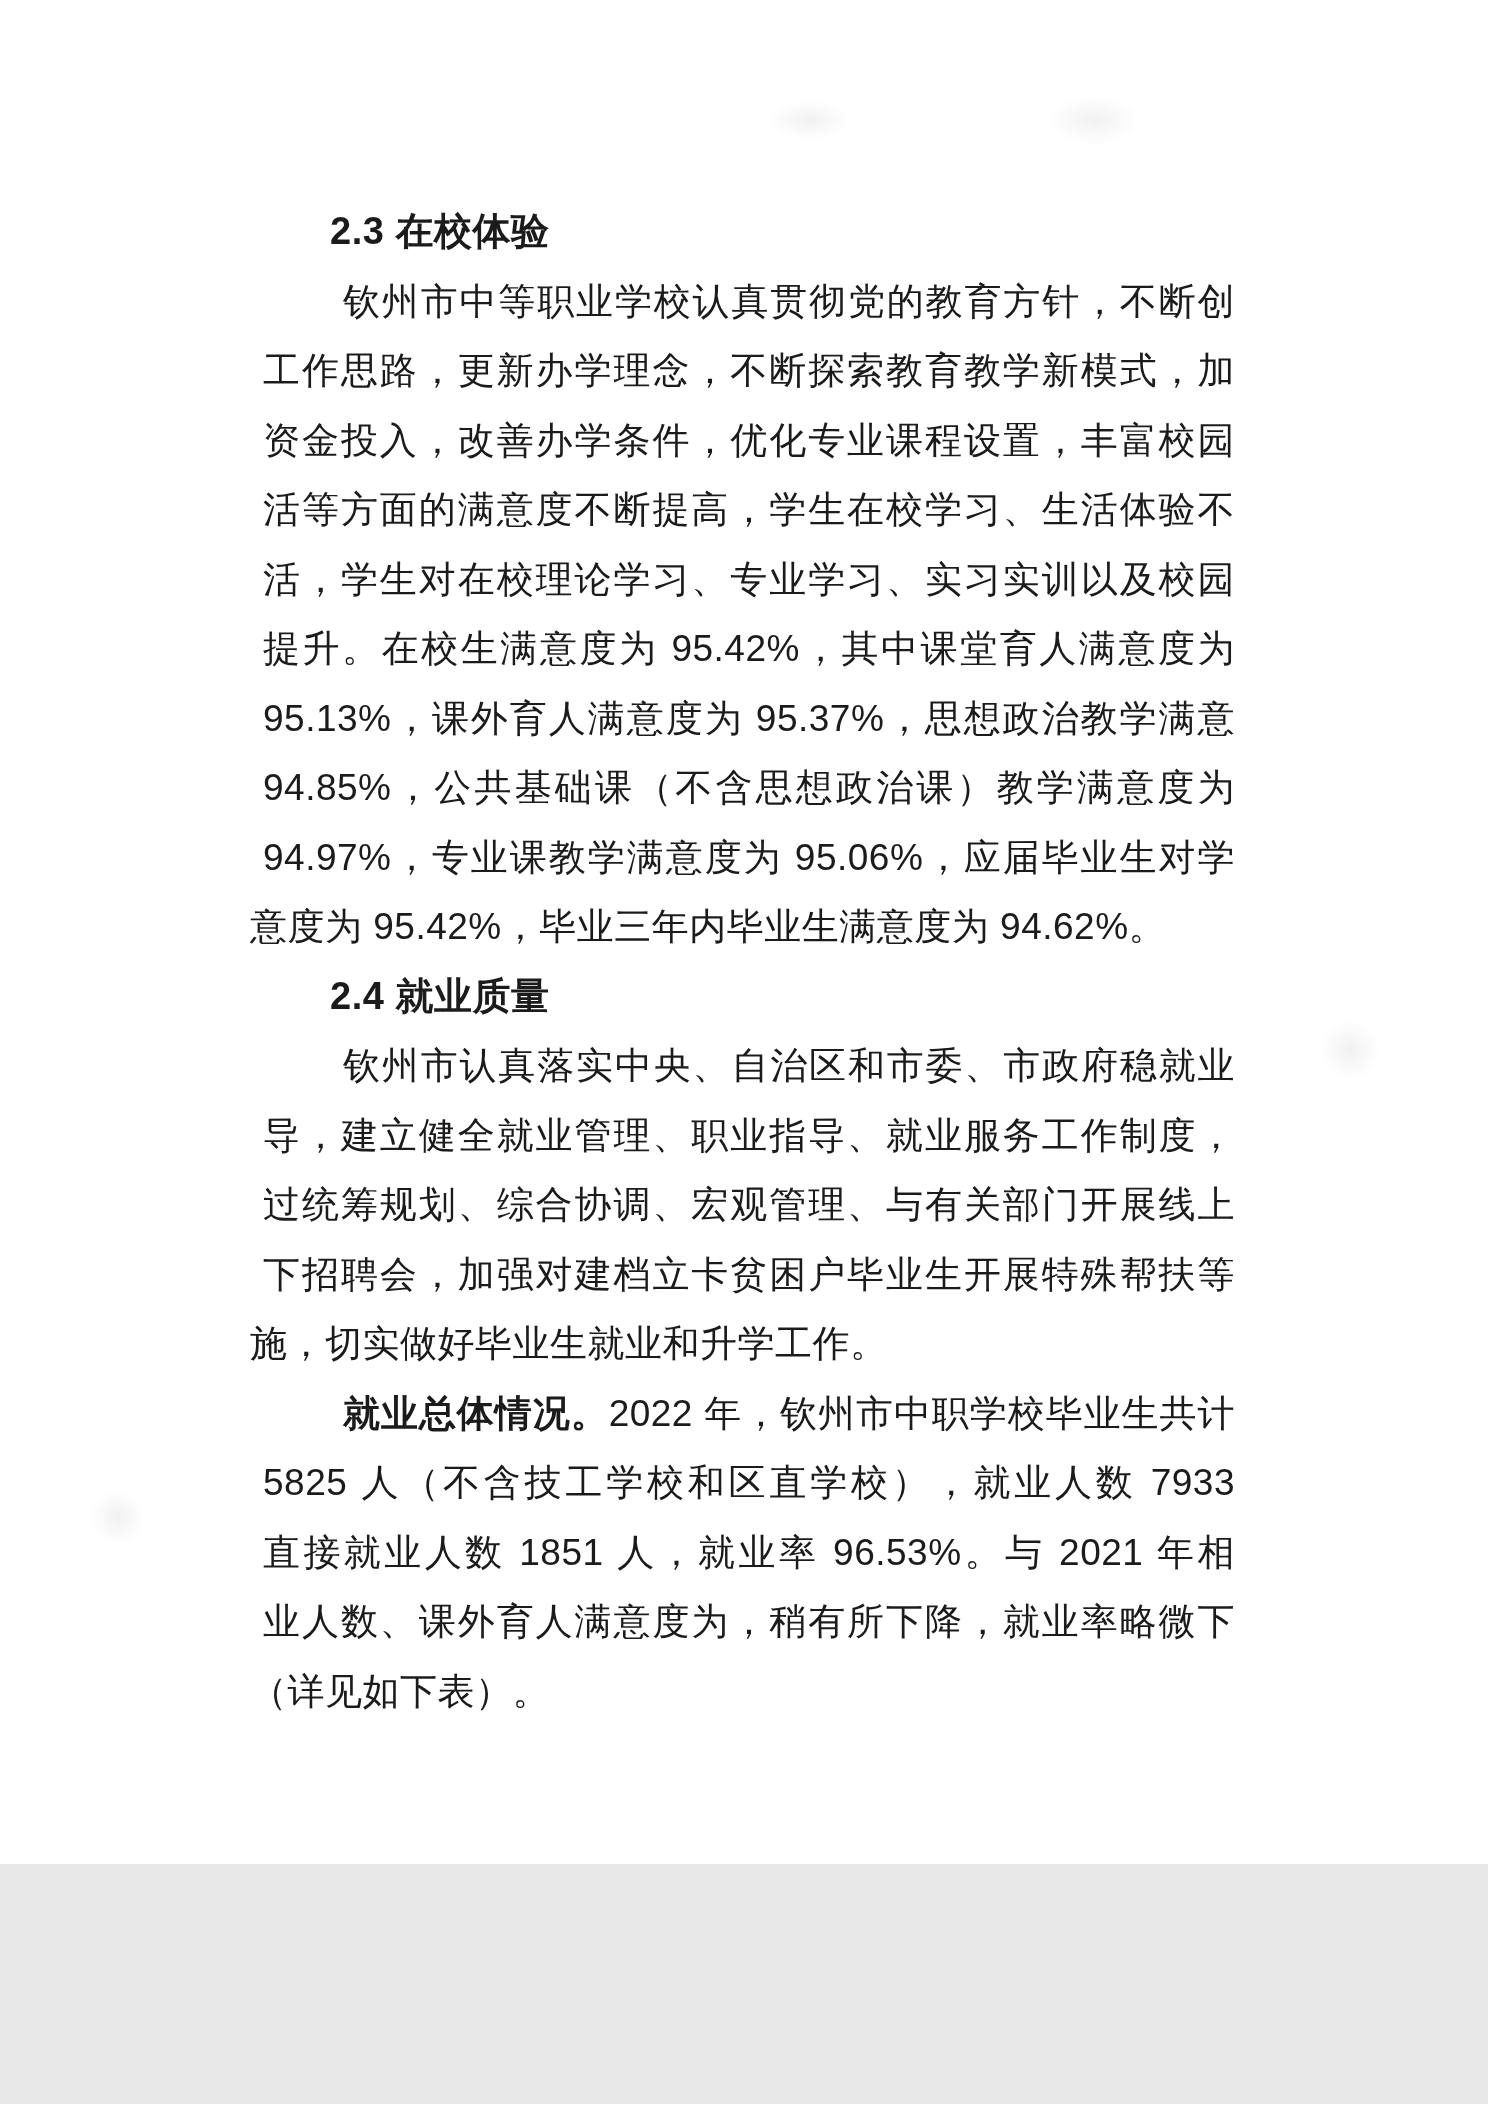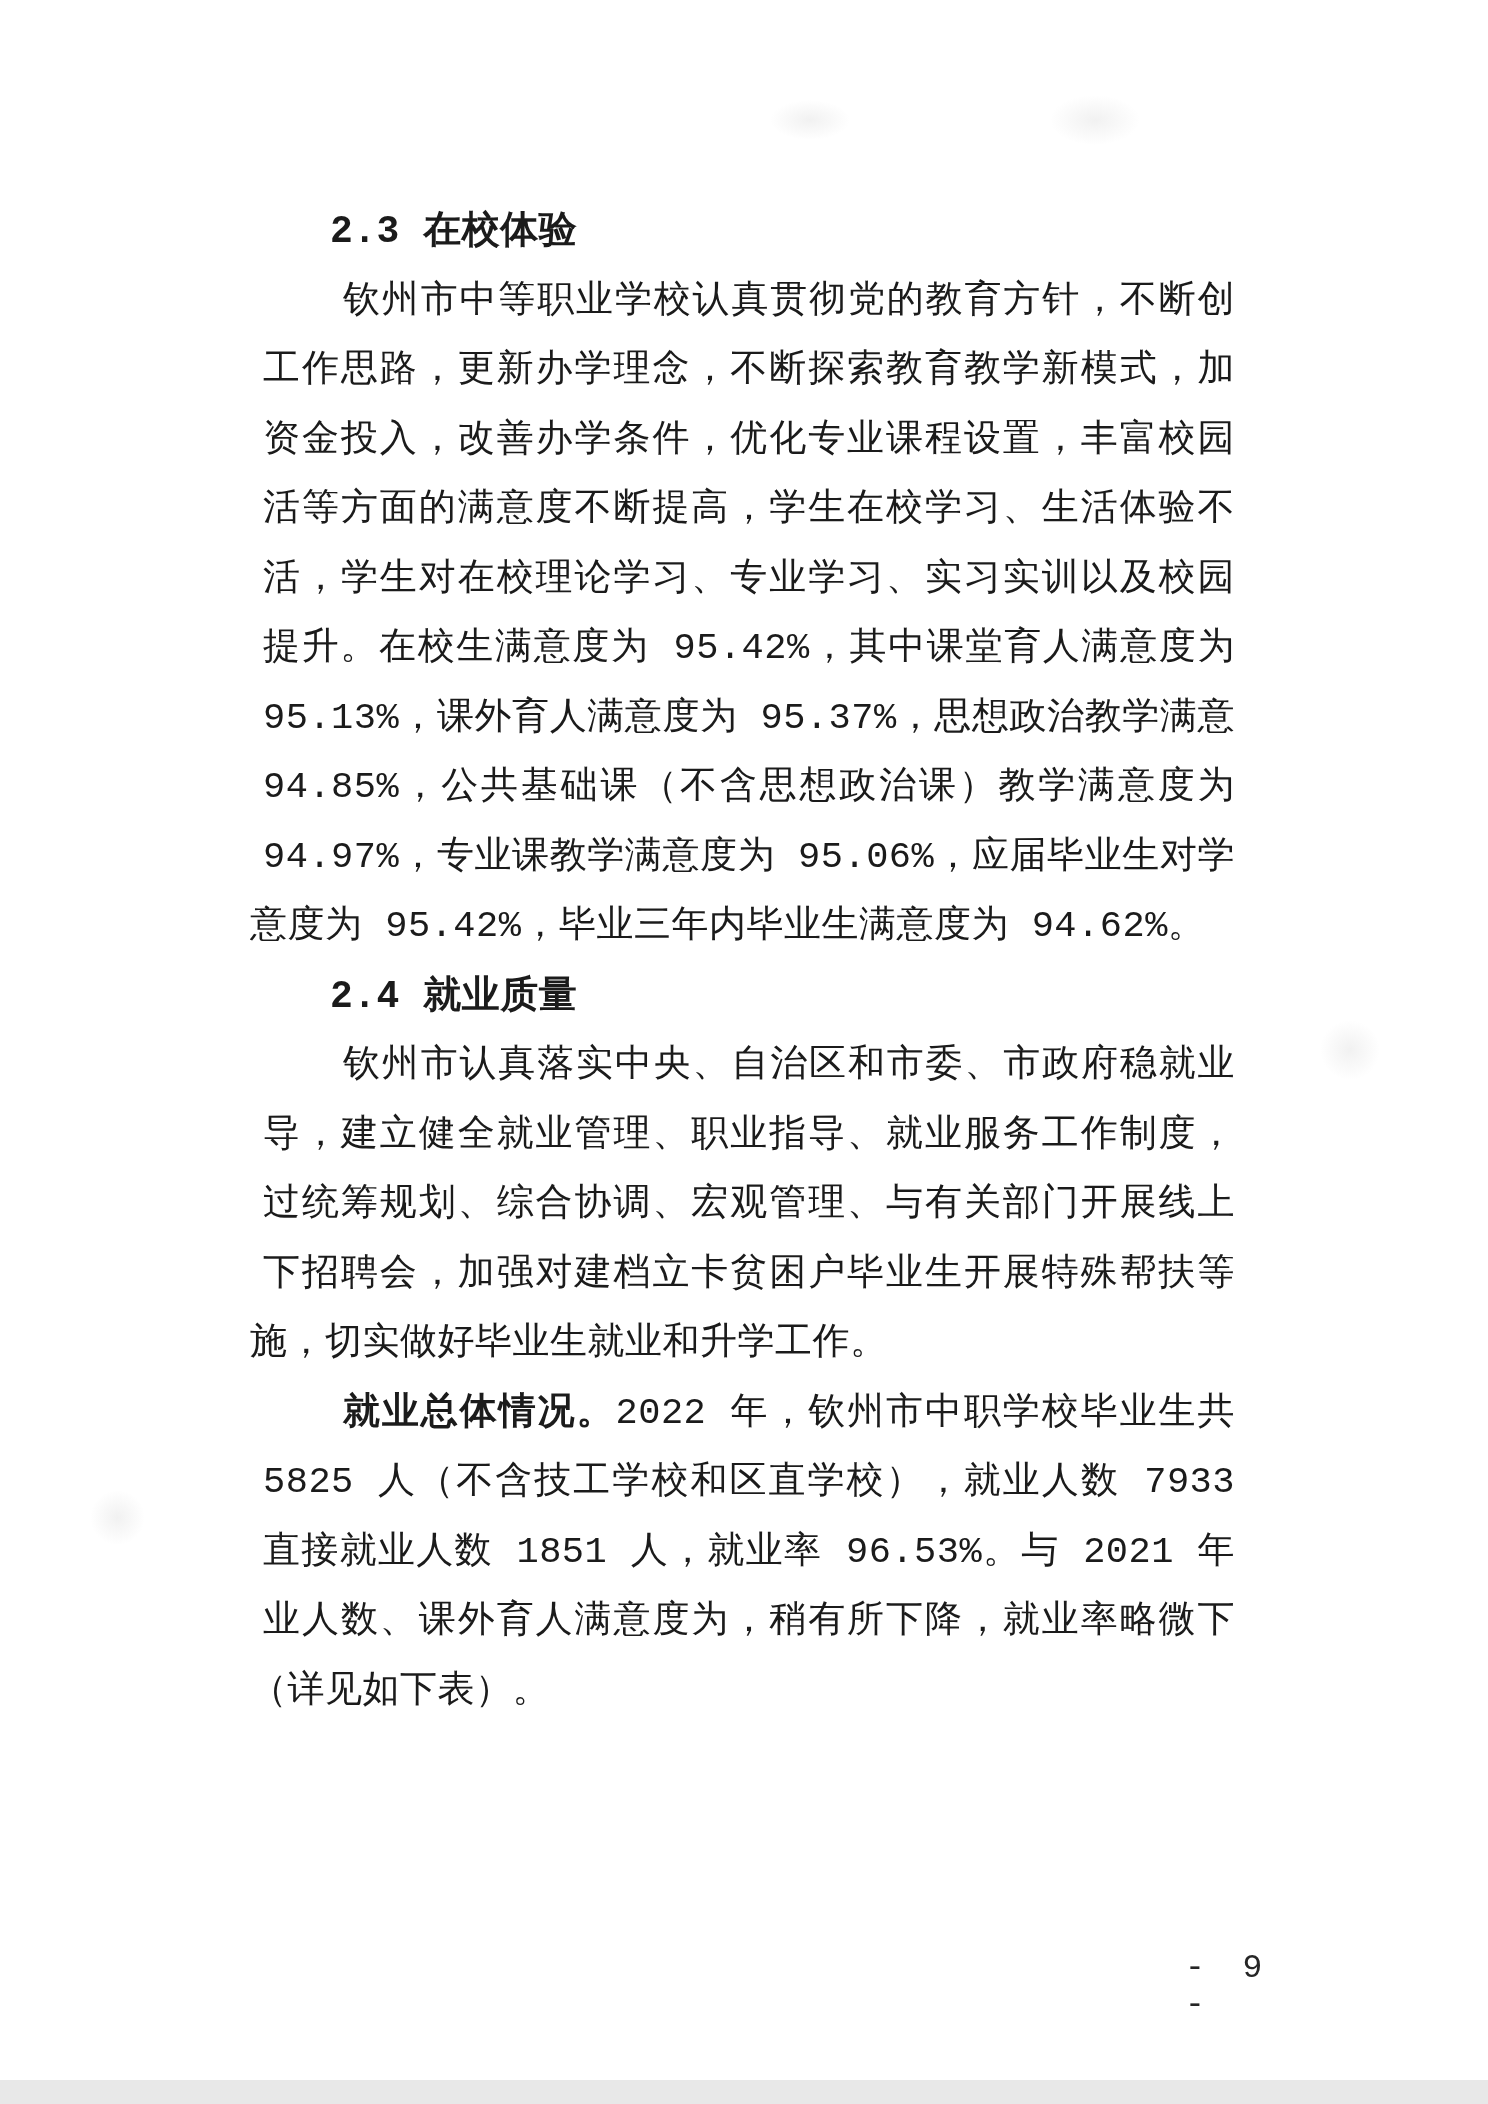--- a/index.html
+++ b/index.html
@@ -1,21 +1,21 @@
 <!DOCTYPE html>
 <html><head>
 <meta charset="utf-8">
 <style>
   html,body { margin:0; padding:0; background:#e8e8e8; }
   .page {
     position:relative;
-    width:1488px; height:2080px;
+    width:1488px; height:1864px;
     margin:0 auto;
     background:#ffffff;
-    font-family:Liberation Mono, monospace;
+    font-family:Liberation Sans, sans-serif;
     color:#1b1b1b;
     overflow:hidden;
   }
   .content {
     position:absolute;
     left:250px; top:197px;
     width:985px;
   }
   .row {
     height:69.5px;

